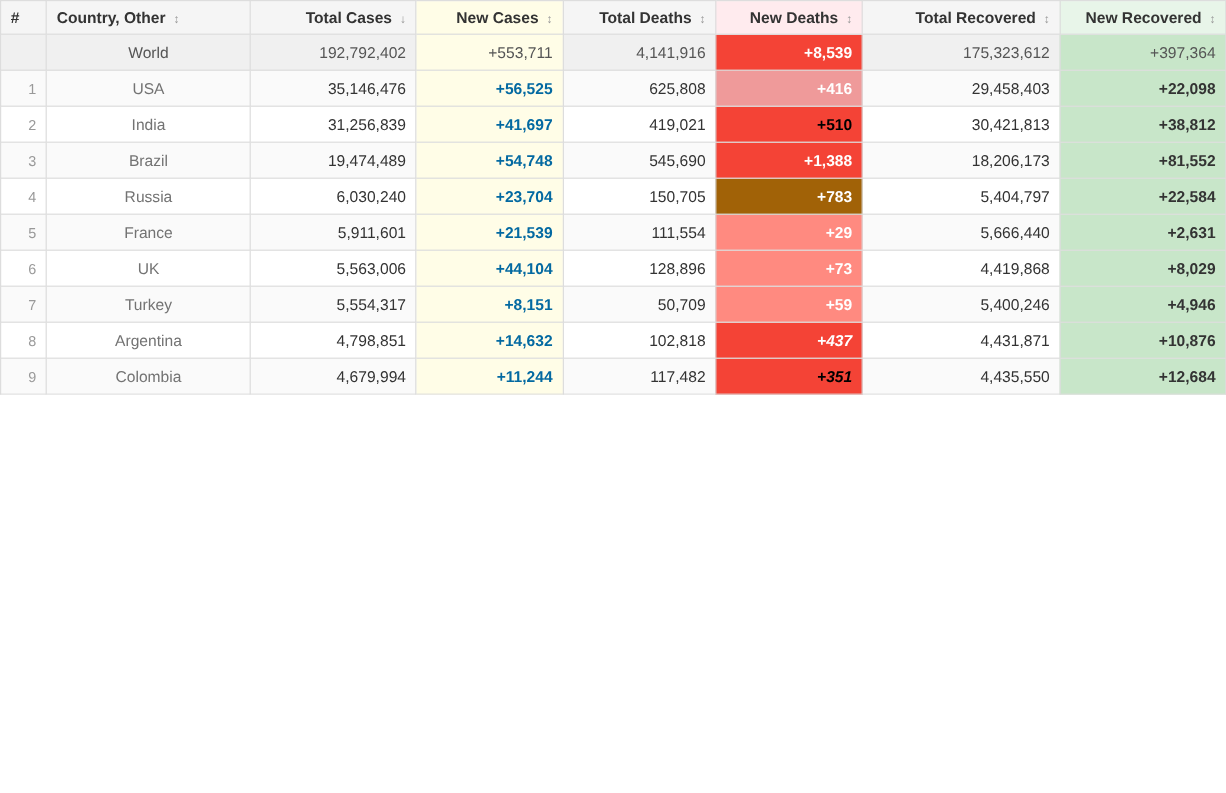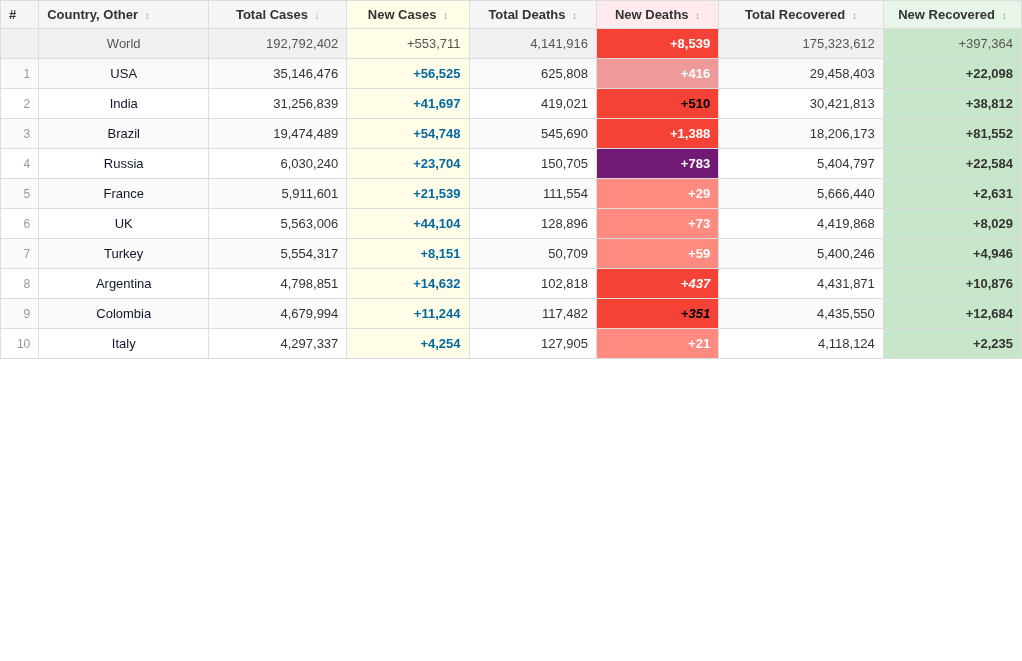--- a/index.html
+++ b/index.html
@@ -20,21 +20,21 @@
     col.col-new-cases { width: 115px; }
     col.col-total-deaths { width: 120px; }
     col.col-new-deaths { width: 115px; }
     col.col-total-recovered { width: 155px; }
     col.col-new-recovered { width: 130px; }
 
     thead tr th {
       background: #f5f5f5;
       border: 1px solid #ddd;
       padding: 6px 8px;
-      text-align: center;
+      text-align: right;
       font-weight: bold;
       font-size: 13px;
       vertical-align: middle;
       color: #333;
     }
     thead tr th.left {
       text-align: left;
     }
     thead tr th .sort-icon {
       display: inline-block;
@@ -72,21 +72,21 @@
     }
     tbody td.left {
       text-align: center;
     }
     tbody td.num-col {
       color: #999;
       font-size: 12px;
       text-align: right;
     }
     tbody td a {
-      color: #0f172a;
+      color: #737373;
       text-decoration: none;
     }
     
     td.new-cases-cell {
       background: #fffde7;
       font-weight: bold;
       color: #0369a1;
     }
     
     td.new-recovered-cell {
@@ -189,21 +189,21 @@
         <td style="background: rgb(244, 67, 54); color: rgb(255, 255, 255); font-weight: bold;">+1,388</td>
         <td>18,206,173</td>
         <td class="new-recovered-cell">+81,552</td>
       </tr>
       <tr>
         <td class="num-col">4</td>
         <td class="left"><a href="#">Russia</a></td>
         <td>6,030,240</td>
         <td class="new-cases-cell">+23,704</td>
         <td>150,705</td>
-        <td style="background: #701a75; color: rgb(255, 255, 255); font-weight: bold;">+783</td>
+        <td style="background: #a16207; color: rgb(255, 255, 255); font-weight: bold;">+783</td>
         <td>5,404,797</td>
         <td class="new-recovered-cell">+22,584</td>
       </tr>
       <tr>
         <td class="num-col">5</td>
         <td class="left"><a href="#">France</a></td>
         <td>5,911,601</td>
         <td class="new-cases-cell">+21,539</td>
         <td>111,554</td>
         <td style="background: rgb(255, 138, 128); color: rgb(255, 255, 255); font-weight: bold;">+29</td>
@@ -243,24 +243,14 @@
       <tr>
         <td class="num-col">9</td>
         <td class="left"><a href="#">Colombia</a></td>
         <td>4,679,994</td>
         <td class="new-cases-cell">+11,244</td>
         <td>117,482</td>
         <td style="background: rgb(244, 67, 54); color: #000000; font-weight: bold; font-style: italic;">+351</td>
         <td>4,435,550</td>
         <td class="new-recovered-cell">+12,684</td>
       </tr>
-      <tr>
-        <td class="num-col">10</td>
-        <td class="left"><a href="#">Italy</a></td>
-        <td>4,297,337</td>
-        <td class="new-cases-cell">+4,254</td>
-        <td>127,905</td>
-        <td style="background: rgb(255, 138, 128); color: rgb(255, 255, 255); font-weight: bold;">+21</td>
-        <td>4,118,124</td>
-        <td class="new-recovered-cell">+2,235</td>
-      </tr>
     </tbody>
 </table>
 
 </body></html>

